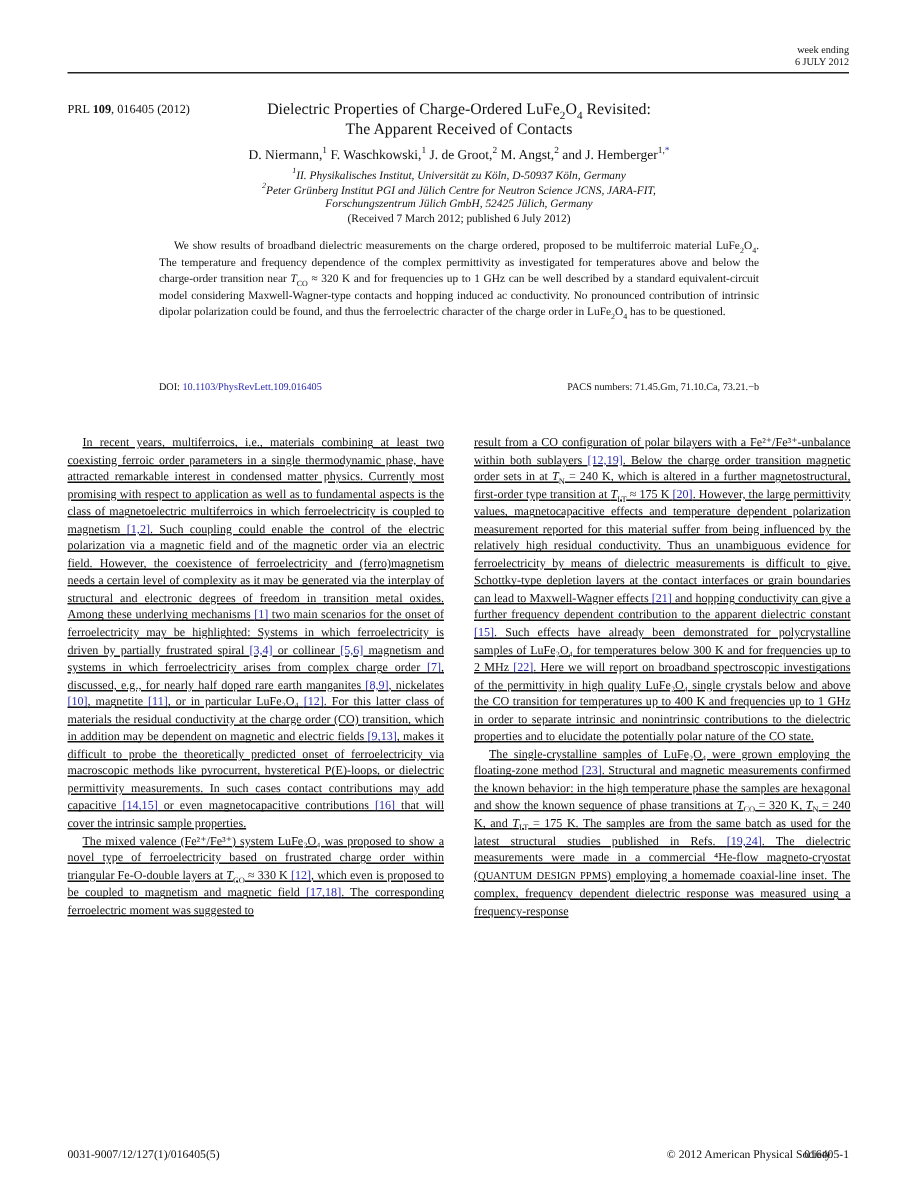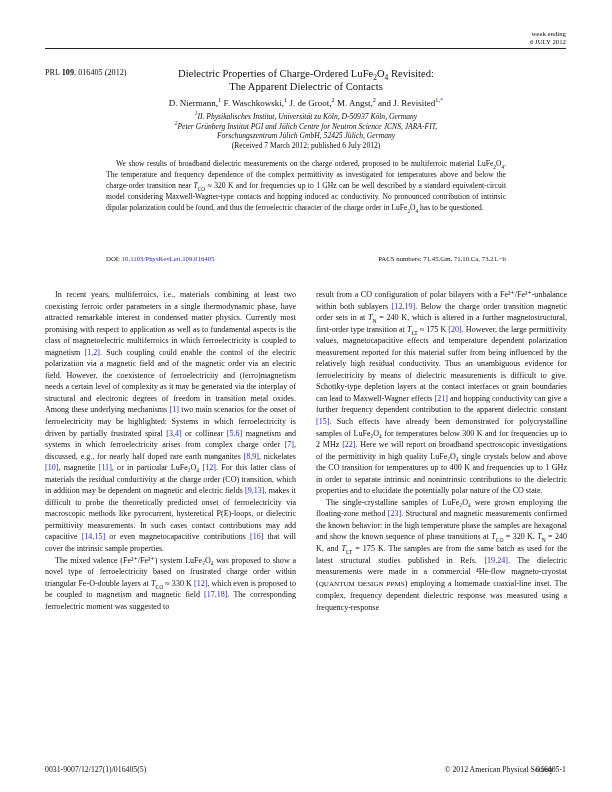--- a/index.html
+++ b/index.html
@@ -13,21 +13,21 @@
   .title { position: absolute; left: 60px; right: 60px; top: 67px; text-align: center; font-weight: normal; font-size: 10.6px; line-height: 13px; }
   sub, sup { font-size: 70%; line-height: 0; }
   .authors { position: absolute; left: 40px; right: 40px; top: 98px; text-align: center; font-size: 9px; }
   .authors .star { color: #2a2ab0; }
   .aff { position: absolute; left: 40px; right: 40px; top: 112px; text-align: center; font-size: 7.6px; line-height: 9.6px; font-style: italic; }
   .aff .received { font-style: normal; }
   .abstract { position: absolute; left: 106px; right: 106px; top: 159px; font-size: 7.6px; line-height: 10.9px; text-align: justify; text-indent: 10px; }
   .doi-line { position: absolute; left: 106px; right: 106px; top: 255px; font-size: 6.8px; }
   .doi-line .doi-link { color: #2a2ab0; }
   .doi-line .pacs { position: absolute; right: 0; top: 0; }
-  .col { position: absolute; top: 289px; width: 251px; font-size: 8.05px; line-height: 11.55px; text-align: justify; }
+  .col { position: absolute; top: 289px; width: 251px; font-size: 8.05px; line-height: 11.55px; text-align: justify; text-decoration: underline; }
   .col.left { left: 45px; }
   .col.right { left: 316px; }
   .col p { margin: 0; text-indent: 10px; }
   .col p.cont { text-indent: 0; }
   .ref { color: #2a2ab0; }
   .sc { font-variant: small-caps; font-size: 88%; }
   .footer { position: absolute; left: 45px; right: 46px; top: 765px; font-size: 7.8px; }
   .footer .f-center { position: absolute; left: 0; right: 0; text-align: right; }
   .footer .f-right { position: absolute; right: 12px; top: 0; }
 </style>
@@ -37,29 +37,29 @@
 <div class="header">
   <span class="hdr-left"><span>PRL</span> <b>109</b><span>, 016405 (2012)</span></span>
   <div class="hdr-right">
     <div>week ending</div>
     <div>6 JULY 2012</div>
   </div>
 </div>
 
 <div class="title">
   <div><span>Dielectric Properties of Charge-Ordered LuFe</span><sub>2</sub><span>O</span><sub>4</sub><span> Revisited:</span></div>
-  <div>The Apparent Dielectric of Contacts</div>
+  <div>The Apparent Received of Contacts</div>
 </div>
 
 <div class="authors">
   <span><span>D. Niermann,</span><sup>1</sup></span>
   <span><span>F. Waschkowski,</span><sup>1</sup></span>
   <span><span>J. de Groot,</span><sup>2</sup></span>
   <span><span>M. Angst,</span><sup>2</sup></span>
-  <span><span>and J. Revisited</span><sup><span>1,</span><span class="star">*</span></sup></span>
+  <span><span>and J. Hemberger</span><sup><span>1,</span><span class="star">*</span></sup></span>
 </div>
 
 <div class="aff">
   <div><sup>1</sup><span>II. Physikalisches Institut, Universität zu Köln, D-50937 Köln, Germany</span></div>
   <div><sup>2</sup><span>Peter Grünberg Institut PGI and Jülich Centre for Neutron Science JCNS, JARA-FIT,</span></div>
   <div>Forschungszentrum Jülich GmbH, 52425 Jülich, Germany</div>
   <div class="received">(Received 7 March 2012; published 6 July 2012)</div>
 </div>
 
 <div class="abstract"><span>We show results of broadband dielectric measurements on the charge ordered, proposed to be multiferroic material LuFe</span><sub>2</sub><span>O</span><sub>4</sub><span>. The temperature and frequency dependence of the complex permittivity as investigated for temperatures above and below the charge-order transition near </span><i>T</i><sub>CO</sub><span> ≈ 320 K and for frequencies up to 1 GHz can be well described by a standard equivalent-circuit model considering Maxwell-Wagner-type contacts and hopping induced ac conductivity. No pronounced contribution of intrinsic dipolar polarization could be found, and thus the ferroelectric character of the charge order in LuFe</span><sub>2</sub><span>O</span><sub>4</sub><span> has to be questioned.</span></div>

